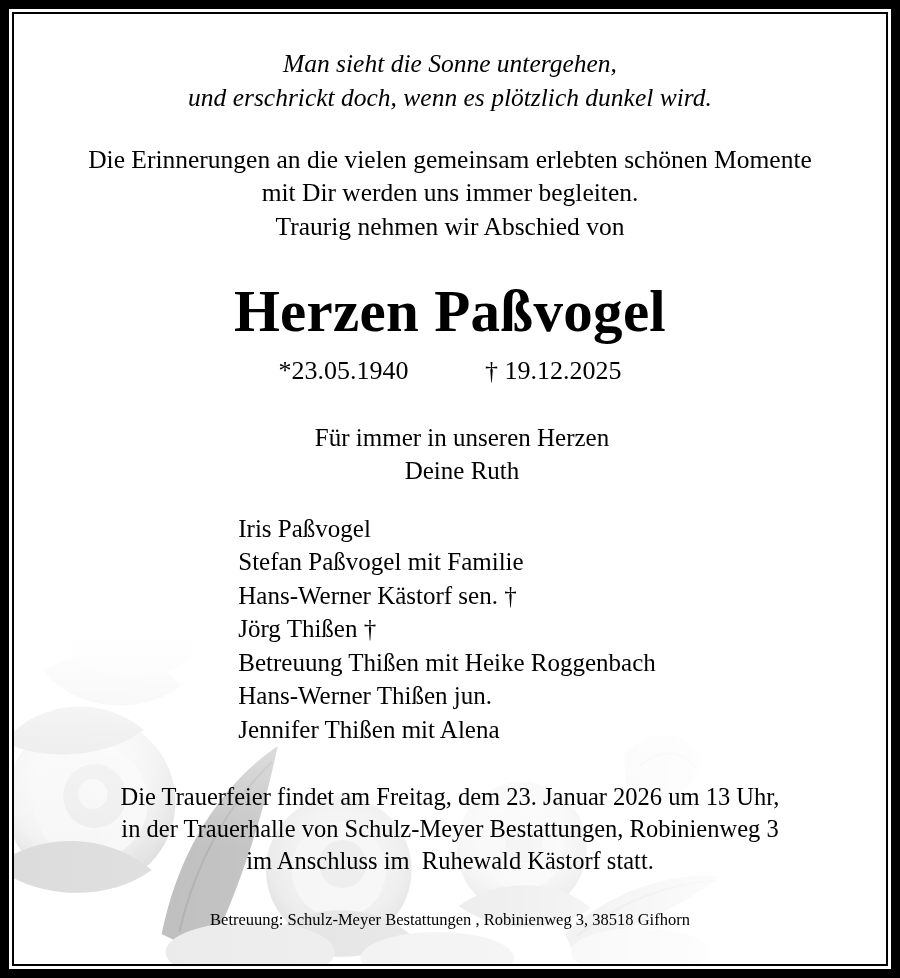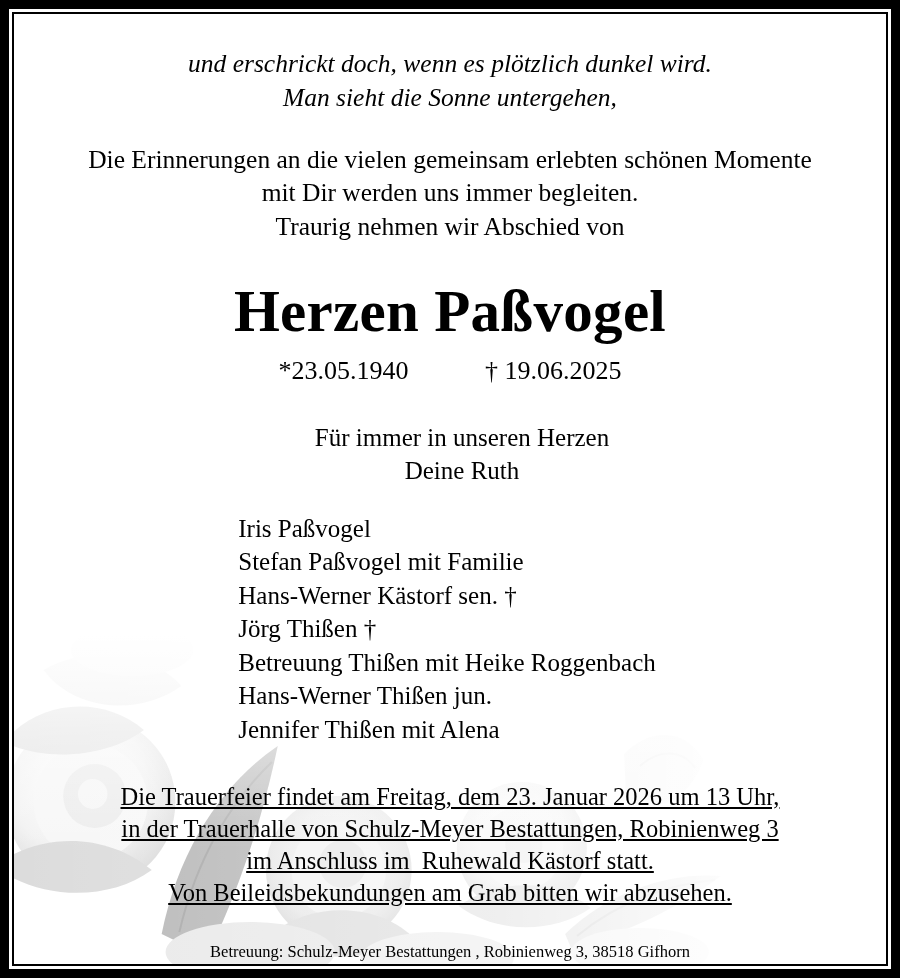--- a/index.html
+++ b/index.html
@@ -114,21 +114,21 @@
     padding-top: 25px;
     margin-left: -6px;
   }
   .mourners .ln { display: block; white-space: pre; }
 
   .service {
     font-size: 24.5px;
     line-height: 1.30;
     padding-top: 35px;
   }
-  .service .ln { display: block; white-space: pre; text-decoration: underline; }
+  .service .ln { display: block; white-space: pre; }
 
   .provider {
     font-size: 16.5px;
     line-height: 1.2;
     padding-top: 33px;
     white-space: pre;
   }
 </style>
 </head>
 <body>
@@ -201,35 +201,35 @@
             </g>
 
             <rect x="0" y="0" width="886" height="330" fill="url(#fadeRight)"></rect>
             <rect x="0" y="0" width="886" height="330" fill="url(#fadeTop)"></rect>
           </svg>
         </div>
 
         <div class="content">
 
           <div class="quote">
+            <span class="ln">Man sieht die Sonne untergehen,</span>
             <span class="ln">und erschrickt doch, wenn es plötzlich dunkel wird.</span>
-            <span class="ln">Man sieht die Sonne untergehen,</span>
           </div>
 
           <div class="intro">
             <span class="ln">Die Erinnerungen an die vielen gemeinsam erlebten schönen Momente</span>
             <span class="ln">mit Dir werden uns immer begleiten.</span>
             <span class="ln">Traurig nehmen wir Abschied von</span>
           </div>
 
           <div class="name">Herzen Paßvogel</div>
 
           <div class="dates">
             <span class="born">*23.05.1940</span>
-            <span class="died">† 19.06.2025</span>
+            <span class="died">† 19.12.2025</span>
           </div>
 
           <div class="dedication">
             <span class="ln">Für immer in unseren Herzen</span>
             <span class="ln">Deine Ruth</span>
           </div>
 
           <div class="mourners">
             <span class="ln">Iris Paßvogel</span>
             <span class="ln">Stefan Paßvogel mit Familie</span>
@@ -237,21 +237,20 @@
             <span class="ln">Jörg Thißen †</span>
             <span class="ln">Betreuung Thißen mit Heike Roggenbach</span>
             <span class="ln">Hans-Werner Thißen jun.</span>
             <span class="ln">Jennifer Thißen mit Alena</span>
           </div>
 
           <div class="service">
             <span class="ln">Die Trauerfeier findet am Freitag, dem 23. Januar 2026 um 13 Uhr,</span>
             <span class="ln">in der Trauerhalle von Schulz-Meyer Bestattungen, Robinienweg 3</span>
             <span class="ln">im Anschluss im  Ruhewald Kästorf statt.</span>
-            <span class="ln">Von Beileidsbekundungen am Grab bitten wir abzusehen.</span>
           </div>
 
           <div class="provider">Betreuung: Schulz-Meyer Bestattungen , Robinienweg 3, 38518 Gifhorn</div>
 
         </div>
       </div>
     </div>
   </div>
 </div>
 

